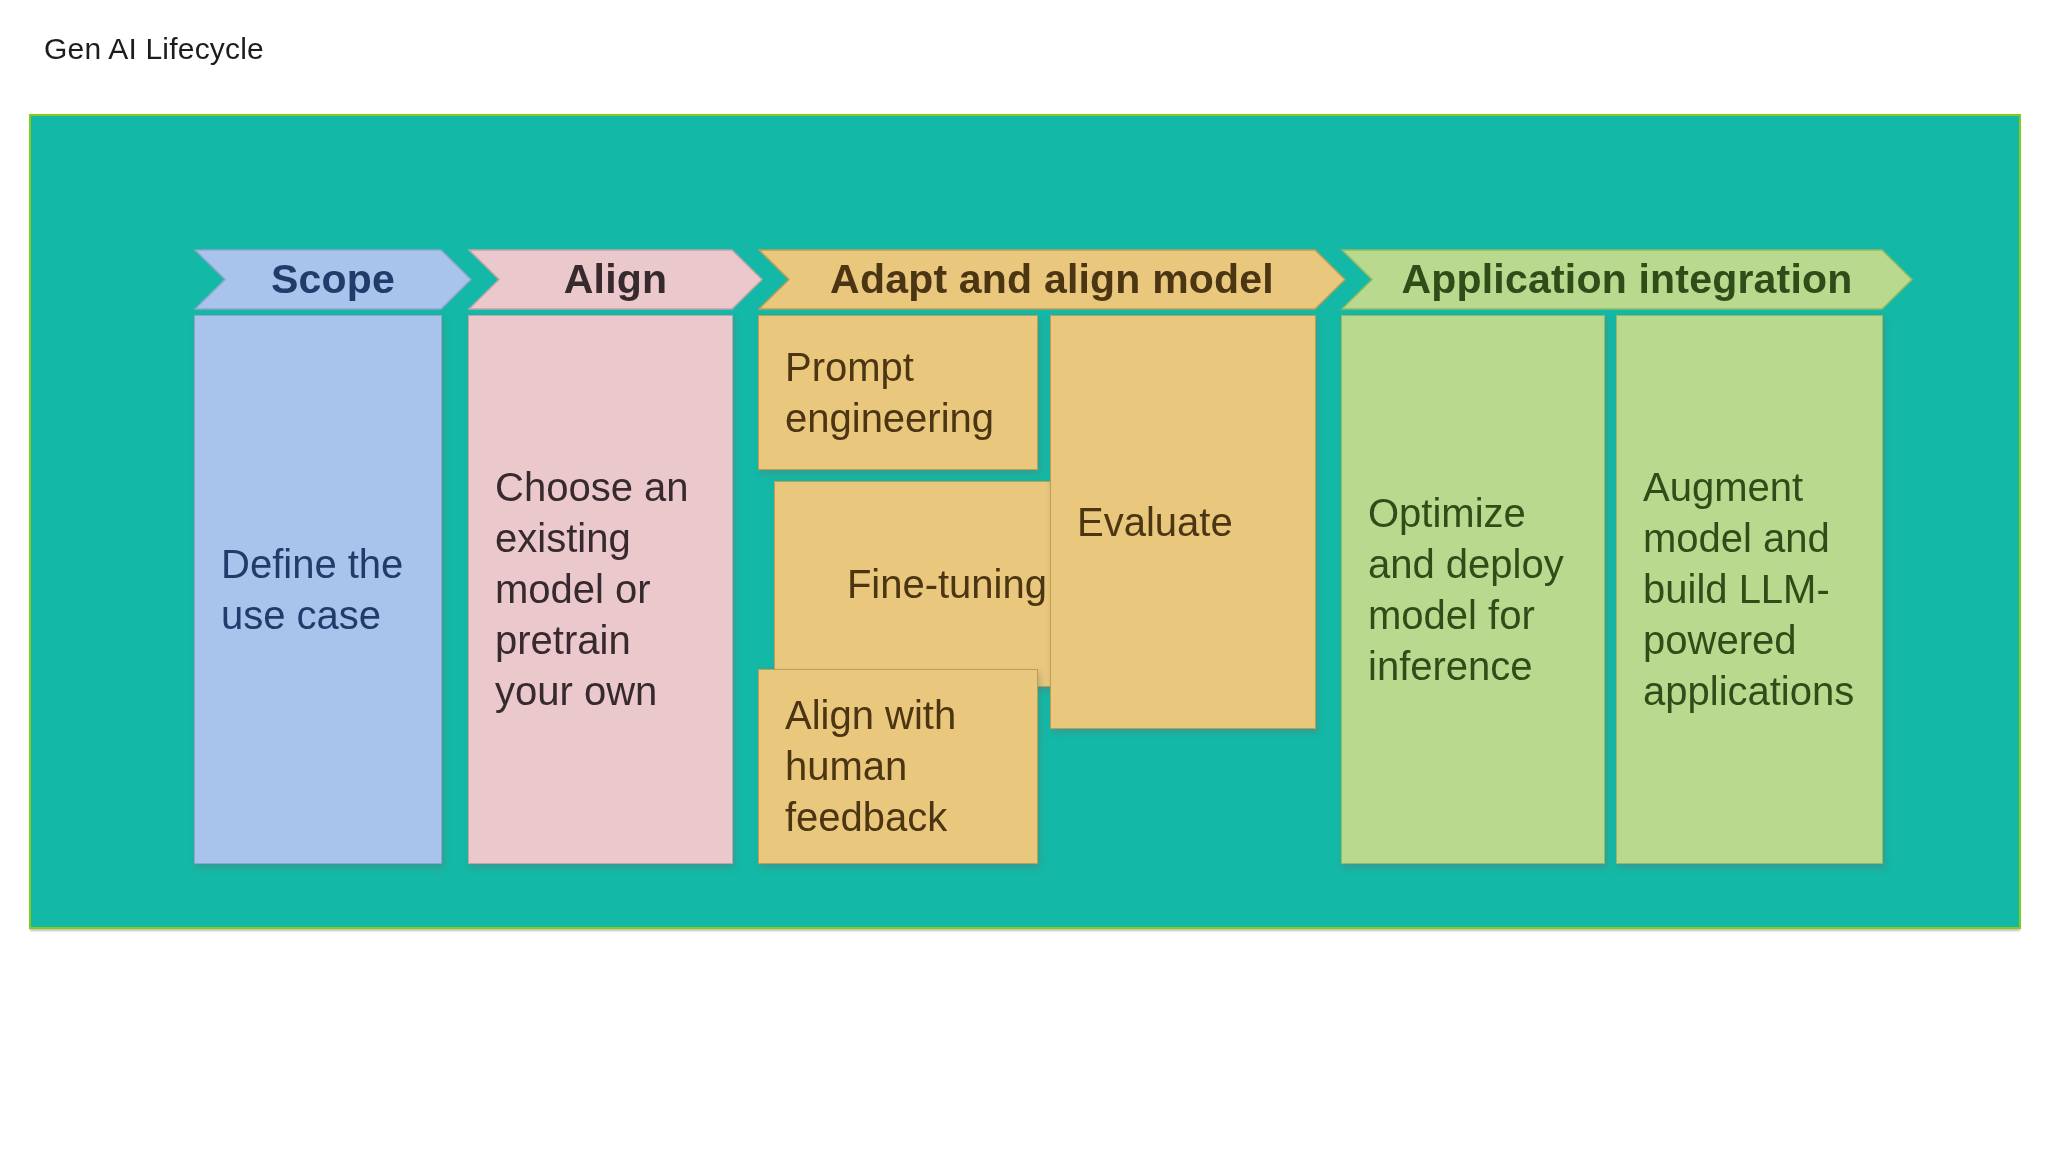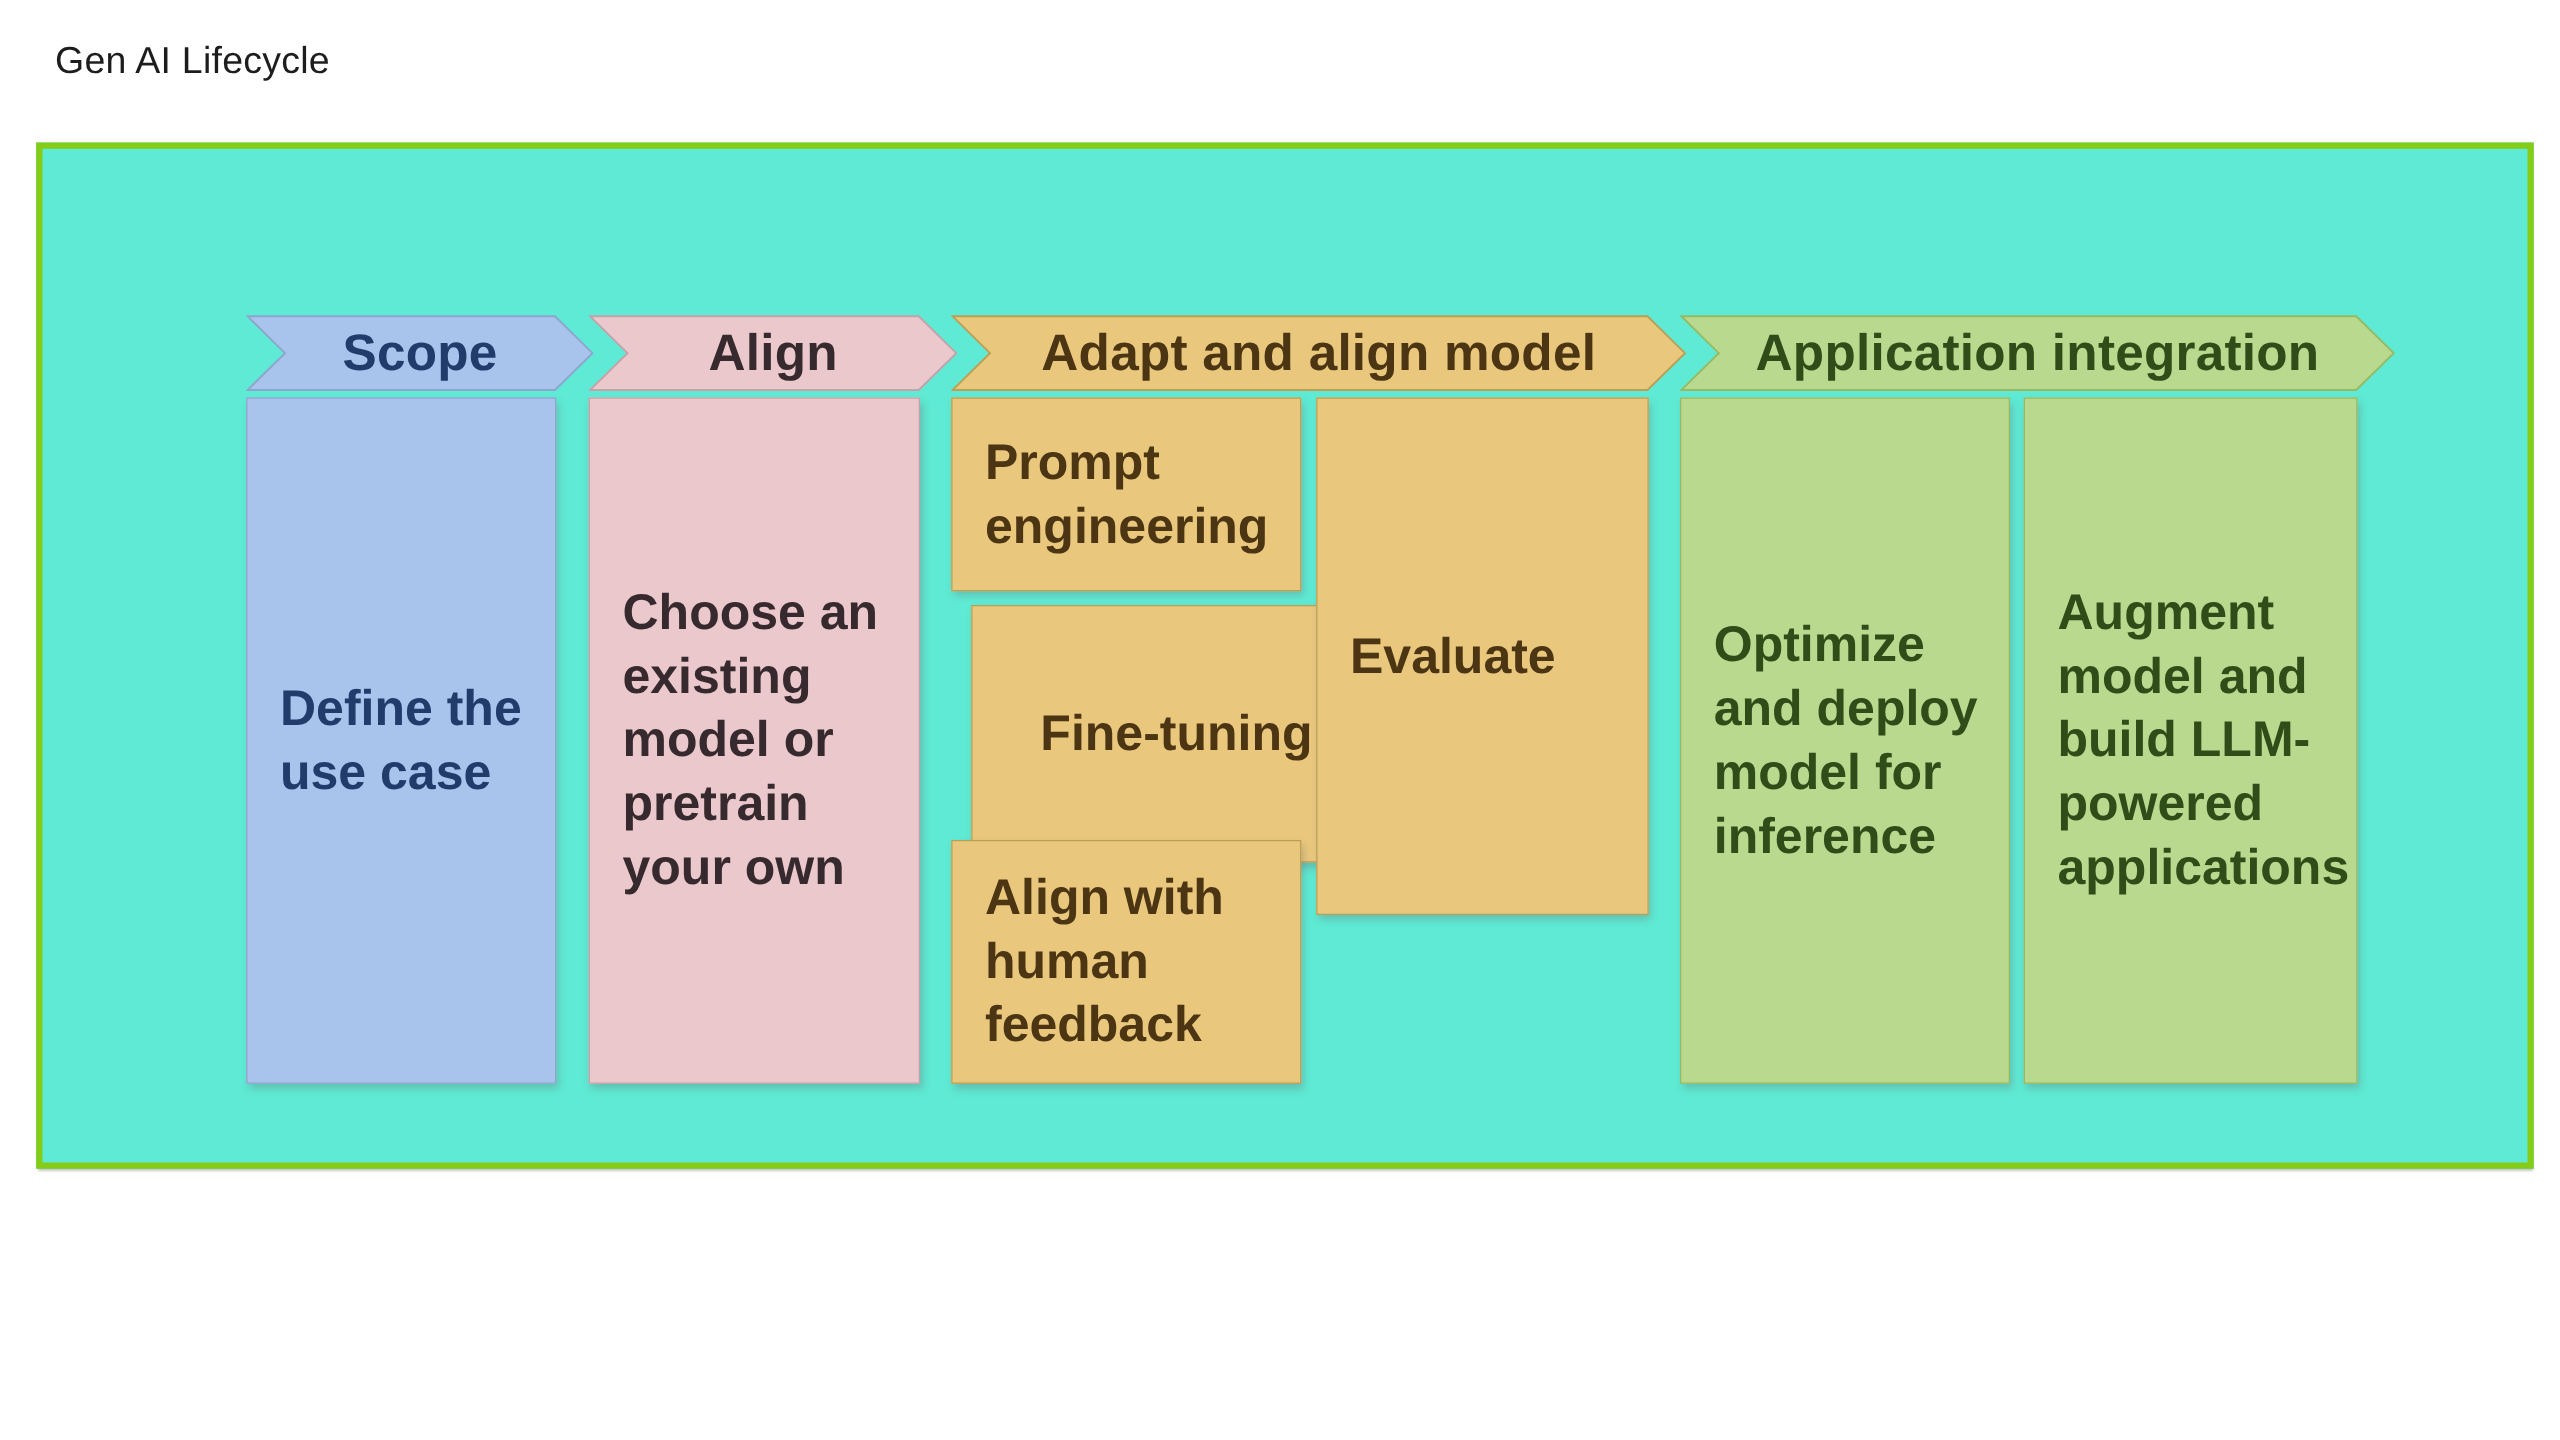--- a/index.html
+++ b/index.html
@@ -20,22 +20,22 @@
     font-weight: 400;
     color: #1d1d1d;
     letter-spacing: 0.2px;
   }
   .frame {
     position: absolute;
     left: 29px;
     top: 114px;
     width: 1988px;
     height: 811px;
-    border: 5px solid #84cc16;
-    background: #5eead4;
+    border: 2px solid #84cc16;
+    background: #14b8a6;
     box-shadow: 0 3px 2px -1px rgba(0,0,0,0.25);
   }
   .arrow {
     position: absolute;
     top: 133px;
     height: 61px;
   }
   .arrow svg {
     position: absolute;
     inset: 0;
@@ -61,21 +61,21 @@
     display: flex;
     flex-direction: column;
     justify-content: center;
     align-items: flex-start;
     box-sizing: border-box;
     padding-left: 26px;
     padding-right: 6px;
   }
   .box .box-text {
     font-size: 40px;
-    font-weight: 700;
+    font-weight: 400;
     line-height: 51px;
     white-space: pre-line;
     text-align: left;
   }
   
   .c-blue  { background: #a8c3ec; border-color: #8da6cb; color: #203c6b; }
   .c-pink  { background: #eac8cc; border-color: #c3a3a9; color: #372a2e; }
   .c-gold  { background: #e9c77d; border-color: #bb9f55; color: #4b3512; }
   .c-green { background: #b9d98e; border-color: #95ba62; color: #2e4d19; }
   .t-blue  { color: #203c6b; }

